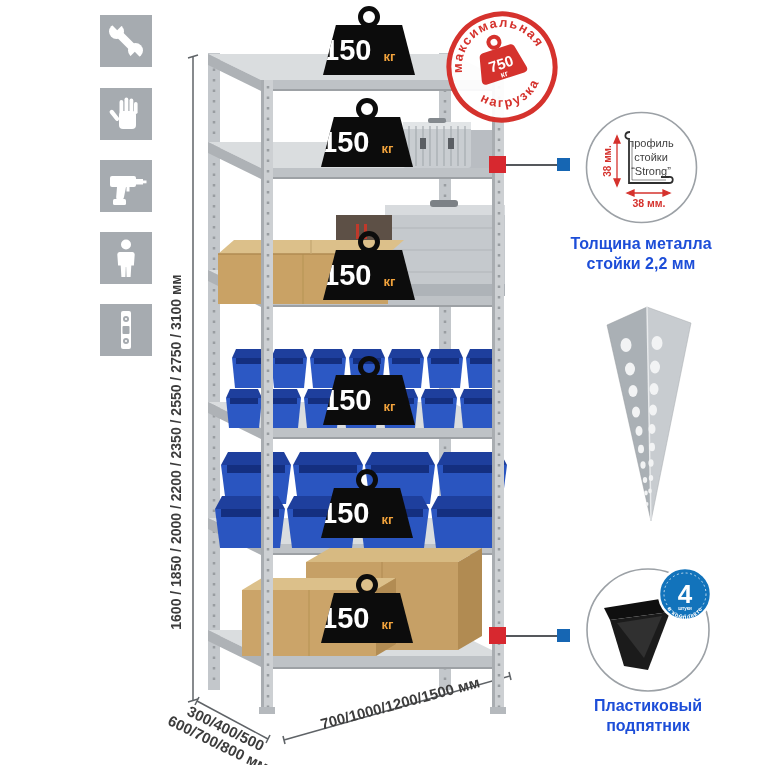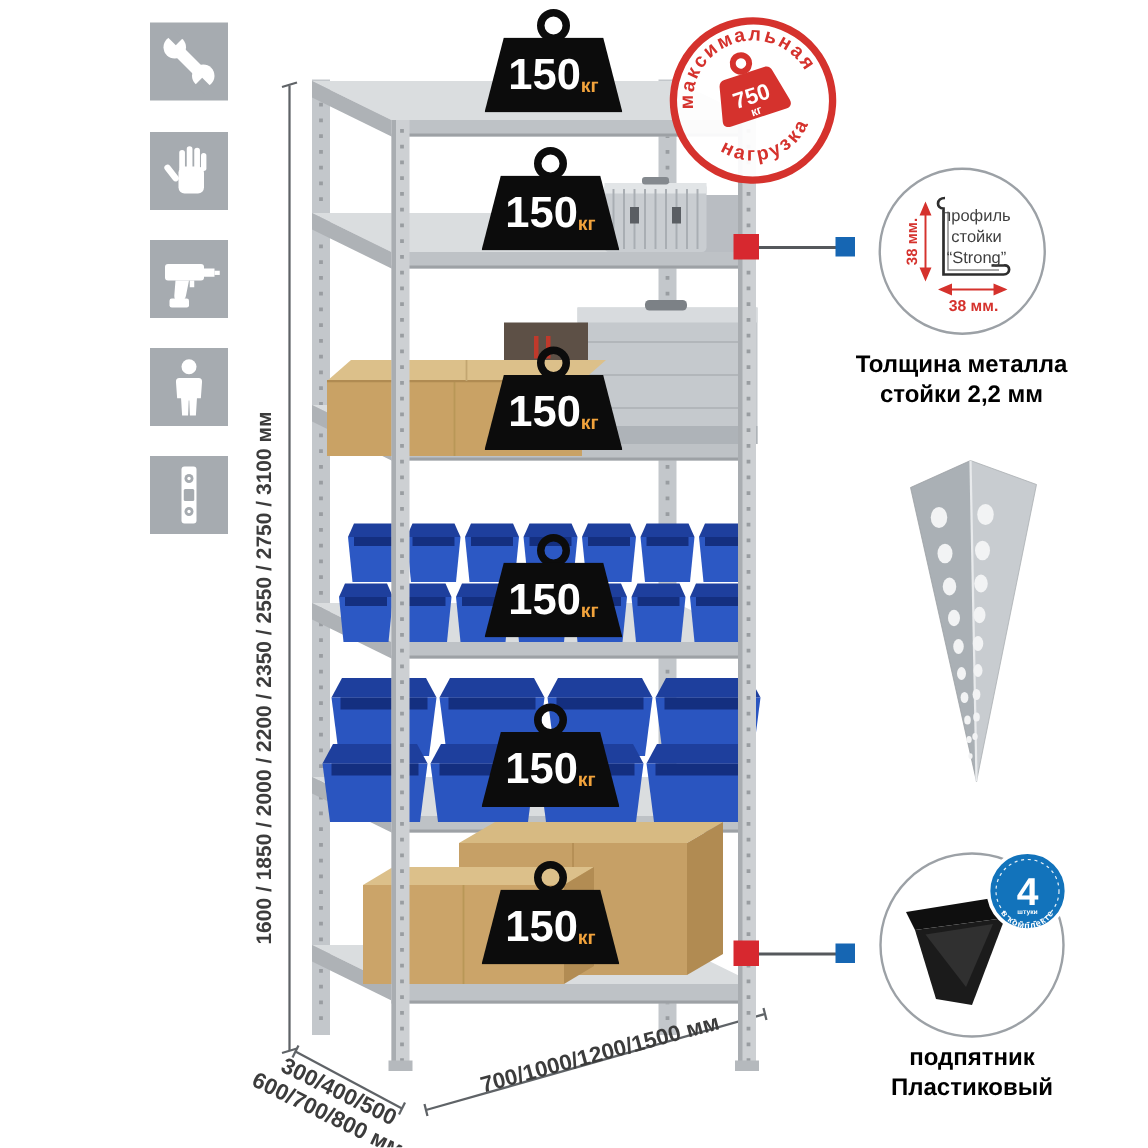--- a/index.html
+++ b/index.html
@@ -6,32 +6,32 @@
   .canvas{position:relative;width:765px;height:765px;background:#fff;overflow:hidden;
           font-family:"Liberation Sans",sans-serif;}
   
   .feature-icon{position:absolute;left:100px;width:52px;height:52px;background:#a6abb0;}
   
   .weight{position:absolute;width:92px;text-align:center;}
   .weight .knob{width:12px;height:12px;border:5px solid #0c0c0c;border-radius:50%;
                 margin:0 auto -3px auto;background:transparent;}
   .weight .body{height:50px;background:#0c0c0c;
                 clip-path:polygon(14% 0,86% 0,100% 100%,0 100%);
-                display:flex;align-items:center;justify-content:center;gap:0;}
+                display:flex;align-items:center;justify-content:flex-start;gap:12px;}
   .weight .val{color:#fff;font-size:29px;font-weight:bold;line-height:1;}
   .weight .unit{color:#f2a33c;font-size:13px;font-weight:bold;margin-top:12px;line-height:1;}
   
   .marker{position:absolute;}
   .marker.red{width:17px;height:17px;background:#d7282f;}
   .marker.blue{width:13px;height:13px;background:#1666b3;}
   .marker.line{height:2px;background:#55585c;}
   
   .dim-label{position:absolute;color:#3c3c3c;font-weight:bold;white-space:nowrap;
              text-align:center;line-height:1.15;}
-  .caption{position:absolute;color:#000000;font-size:16px;font-weight:bold;
+  .caption{position:absolute;color:#1d4ed8;font-size:16px;font-weight:bold;
            text-align:center;line-height:1.25;}
   .caption span{display:block;}
   .abs{position:absolute;}
 </style>
 </head>
 <body>
 
 <div class="canvas">
 
   <div class="feature-icon" style="top:15px">
@@ -378,22 +378,22 @@
       <path id="badgeArc" d="M81,33 A20,20 0 0 0 121,33" fill="none"></path>
       <text x="101" y="37" text-anchor="middle" font-size="26" font-weight="bold" fill="#fff">4</text>
       <text x="101" y="43.5" text-anchor="middle" font-size="4.5" font-weight="bold" fill="#fff">штуки</text>
       <text font-size="6" font-weight="bold" fill="#fff" letter-spacing="0.6">
         <textPath href="#badgeArc" startOffset="50%" text-anchor="middle">в комплекте</textPath>
       </text>
     </g>
   </svg>
 
   <div class="caption" style="left:563px;top:696px;width:170px">
+    <span>Пластиковый</span>
     <span>подпятник</span>
-    <span>Пластиковый</span>
   </div>
 
   <div class="dim-label" style="left:176px;top:452px;font-size:14px;transform:translate(-50%,-50%) rotate(-90deg)">1600 / 1850 / 2000 / 2200 / 2350 / 2550 / 2750 / 3100 мм</div>
 
   <div class="dim-label" style="left:222px;top:736px;font-size:15px;transform:translate(-50%,-50%) rotate(26deg)">
     <span style="display:block">300/400/500</span>
     <span style="display:block">600/700/800 мм</span>
   </div>
 
   <div class="dim-label" style="left:400px;top:703px;font-size:15px;transform:translate(-50%,-50%) rotate(-15deg)">700/1000/1200/1500 мм</div>

